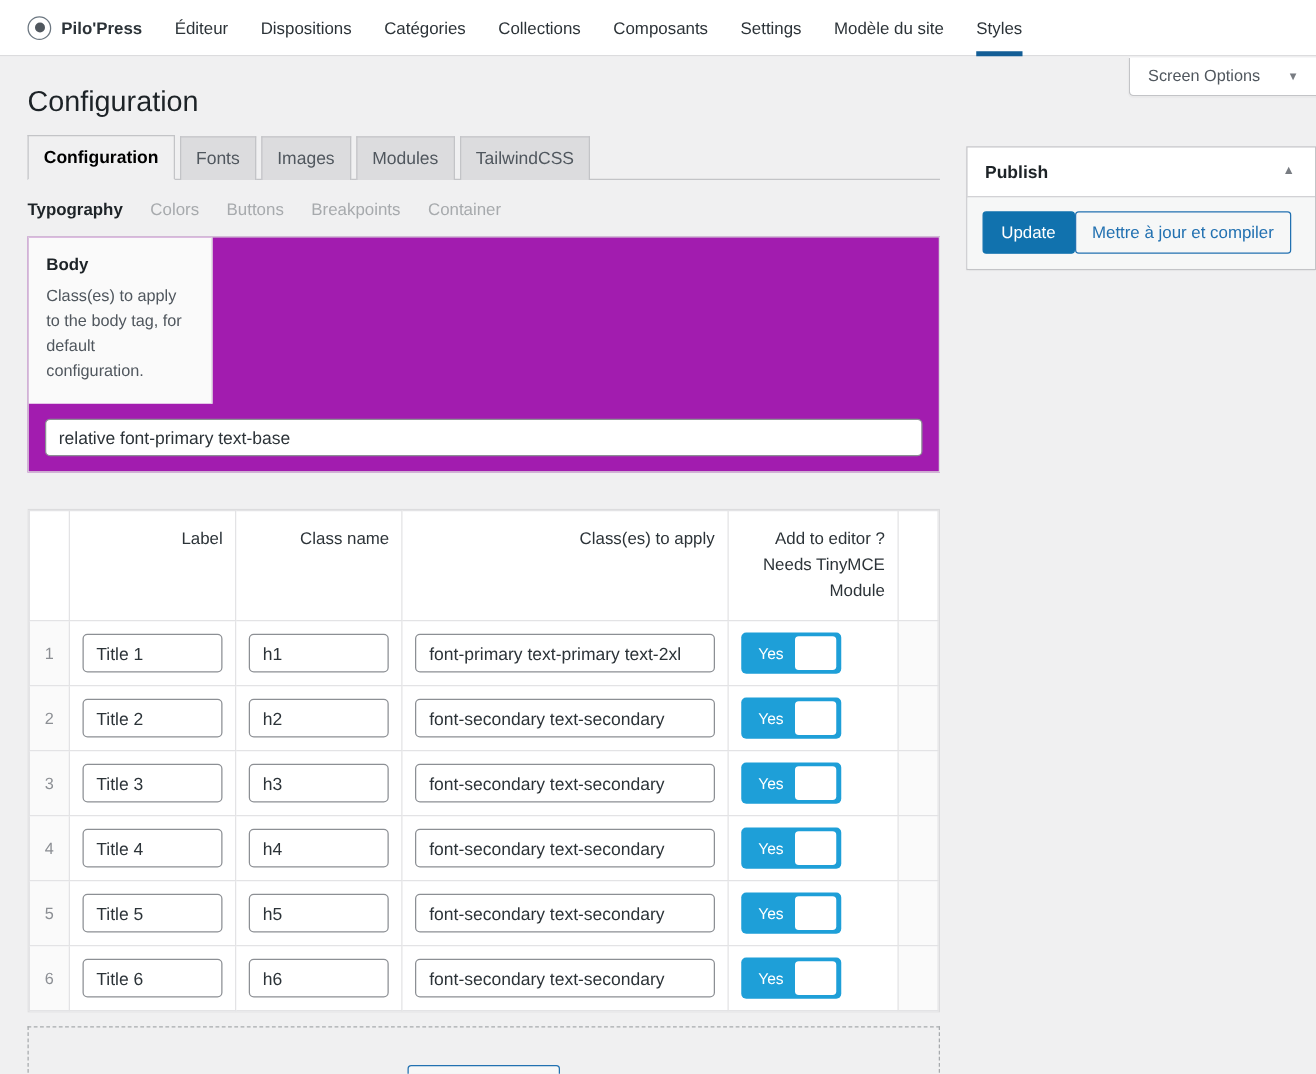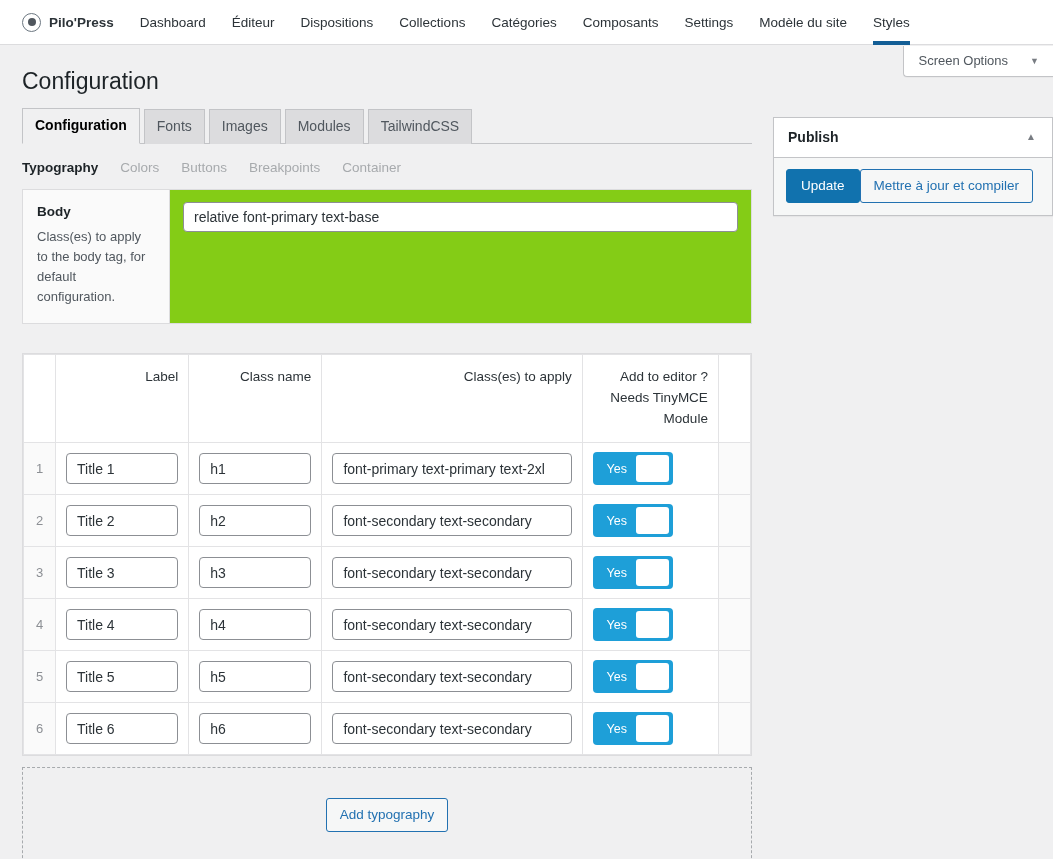--- a/index.html
+++ b/index.html
@@ -139,23 +139,24 @@
     font-size: 13.5px;
     color: #a7aaad;
     cursor: pointer;
   }
   .subnav-item.active { color: #1d2327; font-weight: bold; }
 
   
   .panel {
     margin-left: 22px;
     width: 730px;
-    background: #84cc16;
+    background: #a21caf;
     border: 1px solid #dcdcde;
     display: flex;
+    flex-direction: column;
   }
   .panel-label {
     width: 147px;
     flex: none;
     border-right: 1px solid #dcdcde;
     background: #fafafa;
     padding: 14px 14px 16px 14px;
   }
   .panel-label .pl-title {
     font-weight: bold;
@@ -331,33 +332,30 @@
 <body>
 
 <div id="adminbar">
   <div class="ab-item ab-brand">
     <span class="ab-logo">
         <i></i>
       </span>
     <span>Pilo'Press</span>
   </div>
   <div class="ab-item">
-      <span>Dashboard</span>
-    </div>
-  <div class="ab-item">
       <span>Éditeur</span>
     </div>
   <div class="ab-item">
       <span>Dispositions</span>
     </div>
   <div class="ab-item">
+      <span>Catégories</span>
+    </div>
+  <div class="ab-item">
       <span>Collections</span>
-    </div>
-  <div class="ab-item">
-      <span>Catégories</span>
     </div>
   <div class="ab-item">
       <span>Composants</span>
     </div>
   <div class="ab-item">
       <span>Settings</span>
     </div>
   <div class="ab-item">
       <span>Modèle du site</span>
     </div>

